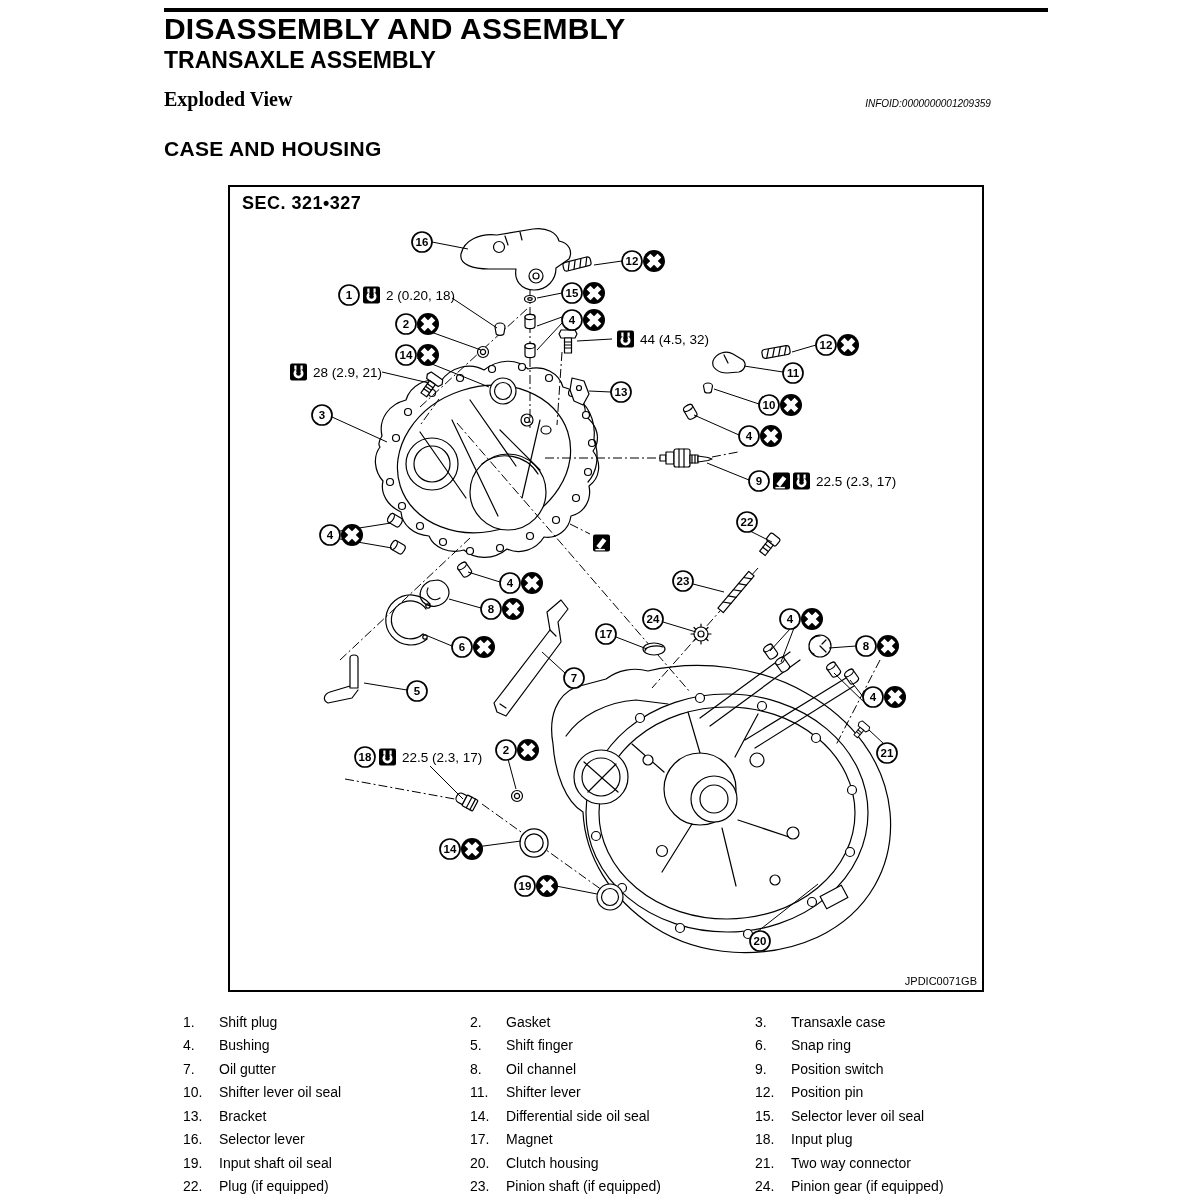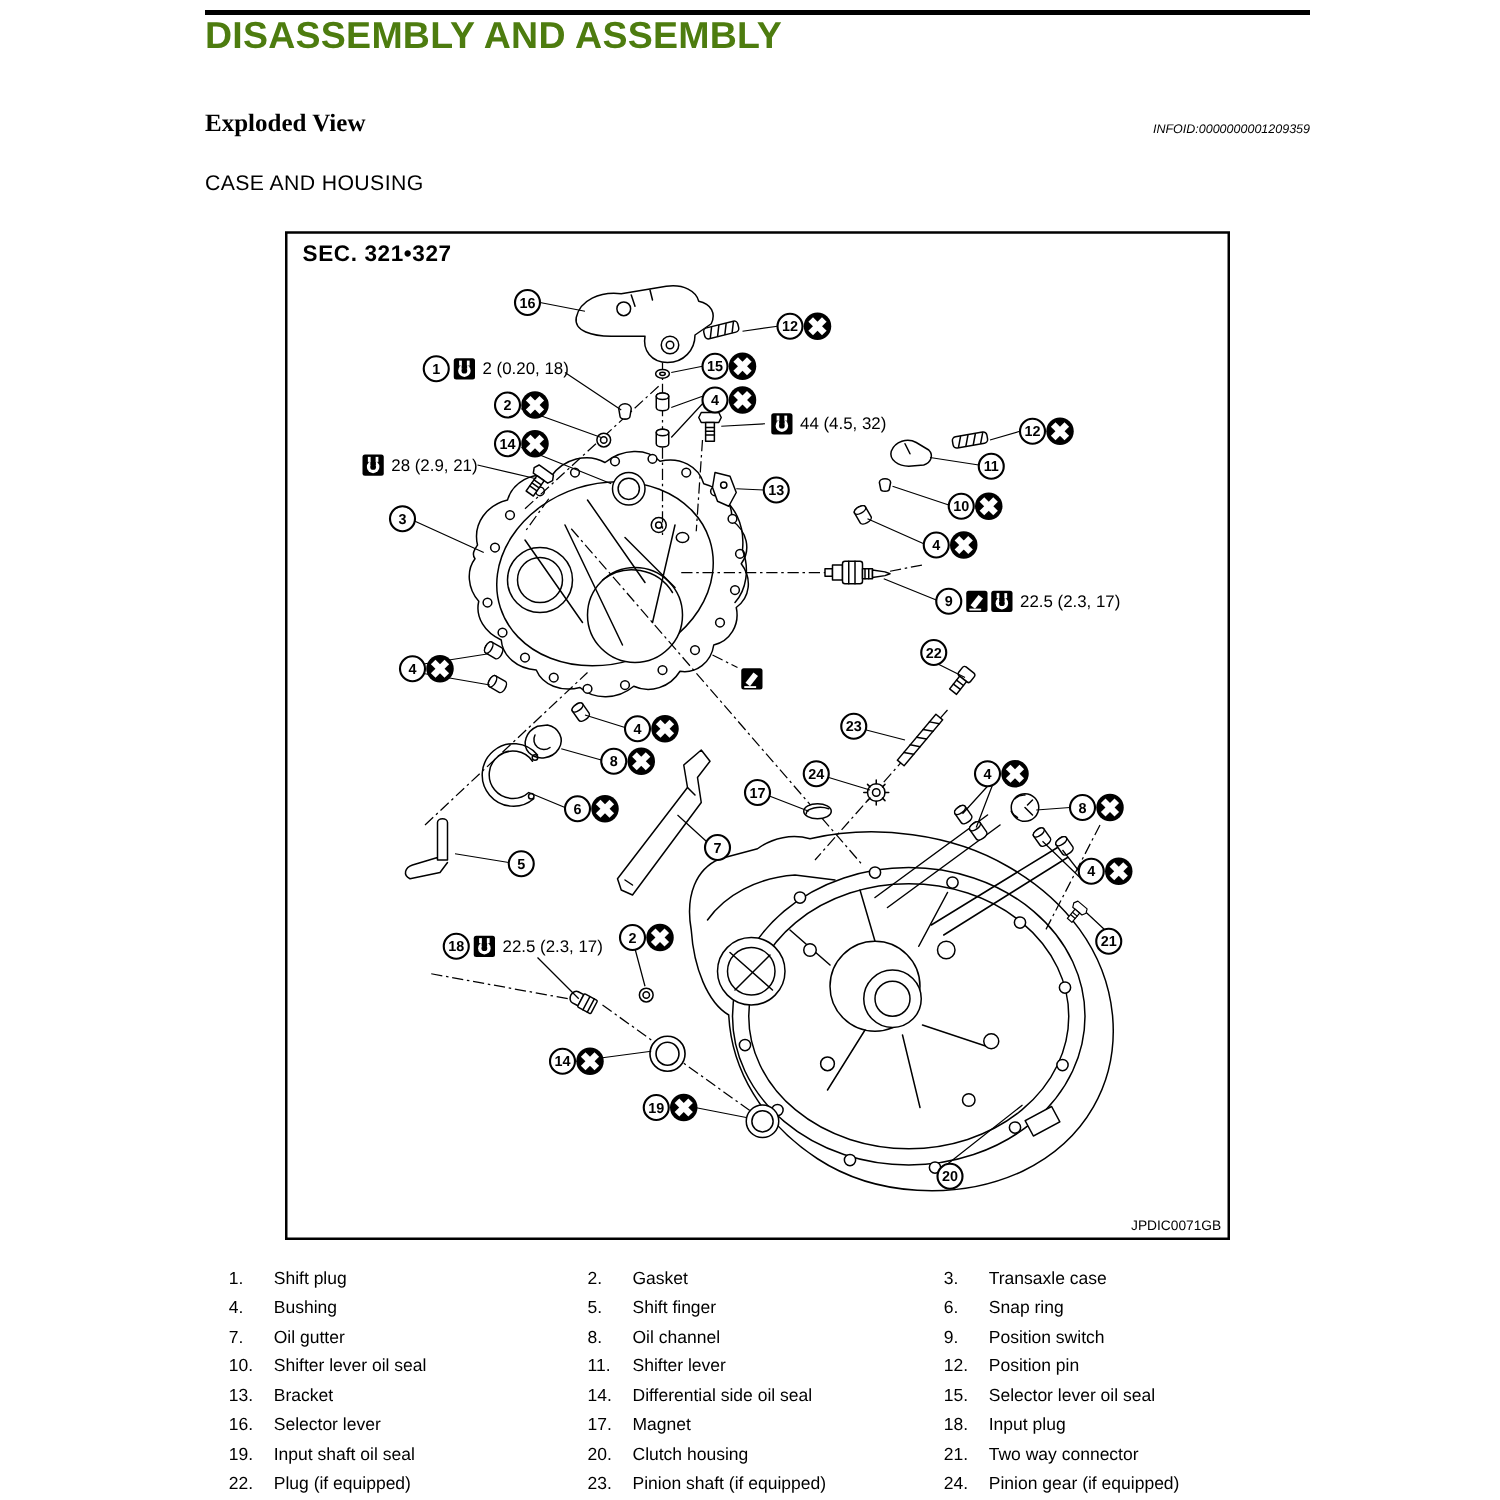--- a/index.html
+++ b/index.html
@@ -3,22 +3,22 @@
 <meta charset="utf-8">
 <style>
   html,body{margin:0;padding:0;background:#fff;}
   #page{position:relative;width:1200px;height:1200px;background:#fff;
         font-family:"Liberation Sans",sans-serif;color:#000;overflow:hidden;}
   .abs{position:absolute;}
   #toprule{left:164px;top:8px;width:884px;height:4px;background:#000;}
   #title{left:164px;top:12px;font-size:30px;font-weight:700;letter-spacing:.2px;white-space:nowrap;}
   #subtitle{left:164px;top:47px;font-size:23px;font-weight:700;white-space:nowrap;}
   #exploded{left:164px;top:88px;font-size:20px;font-weight:700;white-space:nowrap;font-family:Liberation Serif, serif;}
-  #infoid{top:98px;left:808px;width:240px;text-align:right;font-size:10px;font-style:italic;white-space:nowrap;}
-  #caseheading{left:164px;top:137px;font-size:17px;font-weight:400;letter-spacing:.3px;white-space:nowrap;}
+  #infoid{top:98px;left:808px;width:240px;text-align:center;font-size:10px;font-style:italic;white-space:nowrap;}
+  #caseheading{left:164px;top:137px;font-size:21px;font-weight:700;letter-spacing:.3px;white-space:nowrap;}
   #figbox{left:228px;top:185px;width:752px;height:803px;border:2px solid #000;}
   #seclabel{left:12px;top:6px;font-size:18px;font-weight:700;letter-spacing:.5px;}
   #figcode{right:5px;bottom:3px;font-size:11px;margin-left:12px;}
   #art{position:absolute;left:0;top:0;}
   .parts{stroke:#000;stroke-width:1.2;fill:#fff;stroke-linejoin:round;stroke-linecap:round;}
   .ln{fill:none !important;}
   .leader{stroke:#000;stroke-width:1;fill:none;}
   .dash{stroke:#000;stroke-width:1;fill:none;stroke-dasharray:9 3 2 3;}
   .callout-circle{fill:#fff;stroke:#000;stroke-width:1.7;}
   .callout-num{font:700 11.5px "Liberation Sans",sans-serif;fill:#000;}
@@ -27,21 +27,22 @@
              grid-auto-rows:23.45px;font-size:14px;align-items:start;}
   .pl-item{display:flex;}
   .pl-num{width:36px;flex:none;}
 </style>
 </head>
 <body>
 
 <div id="page">
 
   <div id="toprule" class="abs"></div>
-  <div id="title" class="abs" style="color: #4d7c0f;">DISASSEMBLY AND ASSEMBLY</div>
+  <div id="title" class="abs" style="color: #000000;">DISASSEMBLY AND ASSEMBLY</div>
+  <div id="subtitle" class="abs">TRANSAXLE ASSEMBLY</div>
   <div id="exploded" class="abs">Exploded View</div>
   <div id="infoid" class="abs">INFOID:0000000001209359</div>
   <div id="caseheading" class="abs">CASE AND HOUSING</div>
 
   <div id="figbox" class="abs">
     <svg id="art" width="752" height="803" viewBox="230 187 752 803">
       <defs>
         <g id="bushing">
           <path d="M-5,0 a5,2.6 0 0 1 10,0 l0,9 a5,2.6 0 0 1 -10,0 Z"></path>
           <ellipse cx="0" cy="0" rx="5" ry="2.6"></ellipse>

